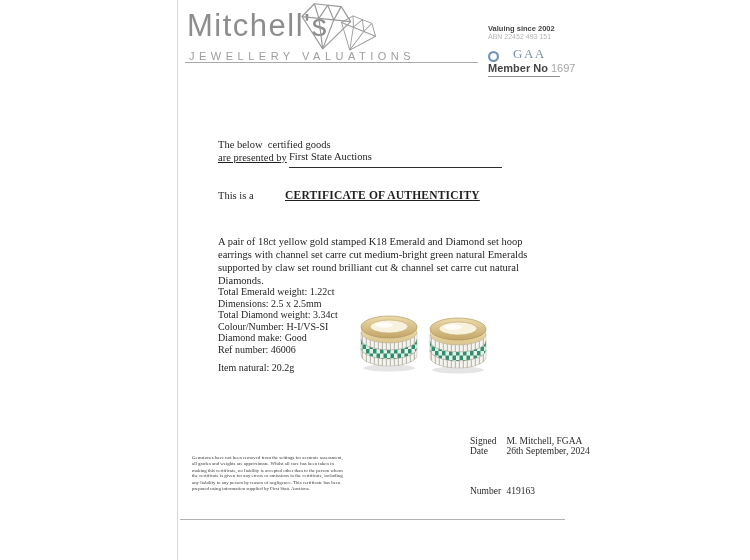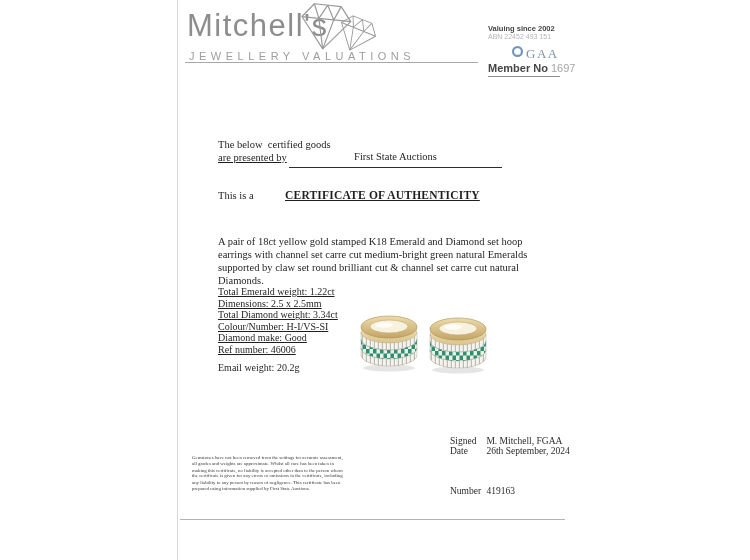--- a/index.html
+++ b/index.html
@@ -11,45 +11,45 @@
   .brand-name{position:absolute;left:187px;top:10px;font-size:31px;line-height:31px;
               color:#8d8d8d;letter-spacing:1.5px;font-weight:400;}
   .brand-sub{position:absolute;left:189px;top:50px;font-size:11px;color:#9d9d9d;
              letter-spacing:4.5px;font-weight:400;}
   .gem-logo{position:absolute;left:292px;top:0;}
   .header-rule{position:absolute;left:185px;top:62px;width:293px;height:1px;background:#a9a9a9;}
 
   .badge{position:absolute;left:488px;top:8px;width:90px;}
   .badge-valuing{font-size:7.5px;color:#454545;font-weight:700;line-height:9px;margin-top:16px;}
   .badge-abn{font-size:7px;color:#b4b4b4;line-height:8px;}
-  .gaa-row{margin-top:5px;display:flex;align-items:flex-start;gap:3px;margin-left:24px;}
+  .gaa-row{margin-top:5px;display:flex;align-items:flex-end;gap:14px;}
   .gaa-circle{width:11px;height:11px;border-radius:50%;border:2px solid #6f94b5;box-sizing:border-box;
               background:radial-gradient(circle,#ffffff 45%,#b9cede 100%);}
   .gaa-text{font-family:"Liberation Serif",serif;font-size:13px;color:#7b90a4;letter-spacing:1.5px;}
   .badge-member{font-size:11px;color:#454545;font-weight:700;}
   .badge-member .member-no{color:#a6a6a6;font-weight:400;}
   .badge-underline{margin-top:2px;width:72px;height:1px;background:#8f8f8f;}
 
   
   .serif{font-family:"Liberation Serif",serif;color:#1f1f1f;}
   .intro-line1{position:absolute;left:218px;top:139px;font-size:10.5px;white-space:pre;}
   .intro-line2{position:absolute;left:218px;top:152px;font-size:10.5px;text-decoration:underline;}
   .presenter-line{position:absolute;left:289px;top:151px;width:213px;height:16px;
-                  border-bottom:1px solid #2c2c2c;text-align:center;font-size:10.5px;}
+                  border-bottom:1px solid #2c2c2c;font-size:10.5px;}
   .this-is-a{position:absolute;left:218px;top:190px;font-size:10.5px;}
   .cert-title{position:absolute;left:285px;top:189px;font-size:11.5px;font-weight:700;
               text-decoration:underline;letter-spacing:0.2px;}
   .description{position:absolute;left:218px;top:235px;width:320px;font-size:10.5px;line-height:13px;}
-  .details{position:absolute;left:218px;top:286px;font-size:10px;line-height:11.6px;text-decoration:underline;}
+  .details{position:absolute;left:218px;top:286px;font-size:10px;line-height:11.6px;}
   .item-weight{position:absolute;left:218px;top:362px;font-size:10px;}
 
   .earrings{position:absolute;left:356px;top:311px;}
 
   
-  .sig-row{position:absolute;font-size:9.5px;color:#2a2a2a;font-family:"Liberation Serif",serif;}
+  .sig-row{position:absolute;font-size:9.5px;color:#2a2a2a;font-family:"Liberation Serif",serif;margin-left:20px;}
   .sig-label{display:inline-block;width:34px;}
   .sig-signed{left:450px;top:436px;}
   .sig-date{left:450px;top:446px;}
   .sig-number{left:450px;top:486px;}
 
   
   .disclaimer-wrap{position:absolute;left:192px;top:454px;width:240px;
                    transform:scale(0.65);transform-origin:top left;}
   .disclaimer{font-family:"Liberation Serif",serif;font-size:7.5px;line-height:9.8px;color:#3c3c3c;}
 
@@ -101,21 +101,21 @@
 
   <div class="serif description">A pair of 18ct yellow gold stamped K18 Emerald and Diamond set hoop earrings with channel set carre cut medium-bright green natural Emeralds supported by claw set round brilliant cut &amp; channel set carre cut natural Diamonds.</div>
   <div class="serif details">
     <div>Total Emerald weight: 1.22ct</div>
     <div>Dimensions: 2.5 x 2.5mm</div>
     <div>Total Diamond weight: 3.34ct</div>
     <div>Colour/Number: H-I/VS-SI</div>
     <div>Diamond make: Good</div>
     <div>Ref number: 46006</div>
   </div>
-  <div class="serif item-weight">Email weight: 20.2g</div>
+  <div class="serif item-weight">Item natural: 20.2g</div>
 
   <svg class="earrings" width="140" height="68" viewBox="0 0 140 68">
     <defs>
       <linearGradient id="gold" x1="0" y1="0" x2="0" y2="1">
         <stop offset="0" stop-color="#ecdcab"></stop>
           <stop offset="1" stop-color="#c3a466"></stop>
       </linearGradient>
       <pattern id="dia" width="4" height="10" patternUnits="userSpaceOnUse">
         <rect width="4" height="10" fill="#f4f3ee"></rect>
           <rect x="2.8" width="1.2" height="10" fill="#bdbcb4"></rect>

